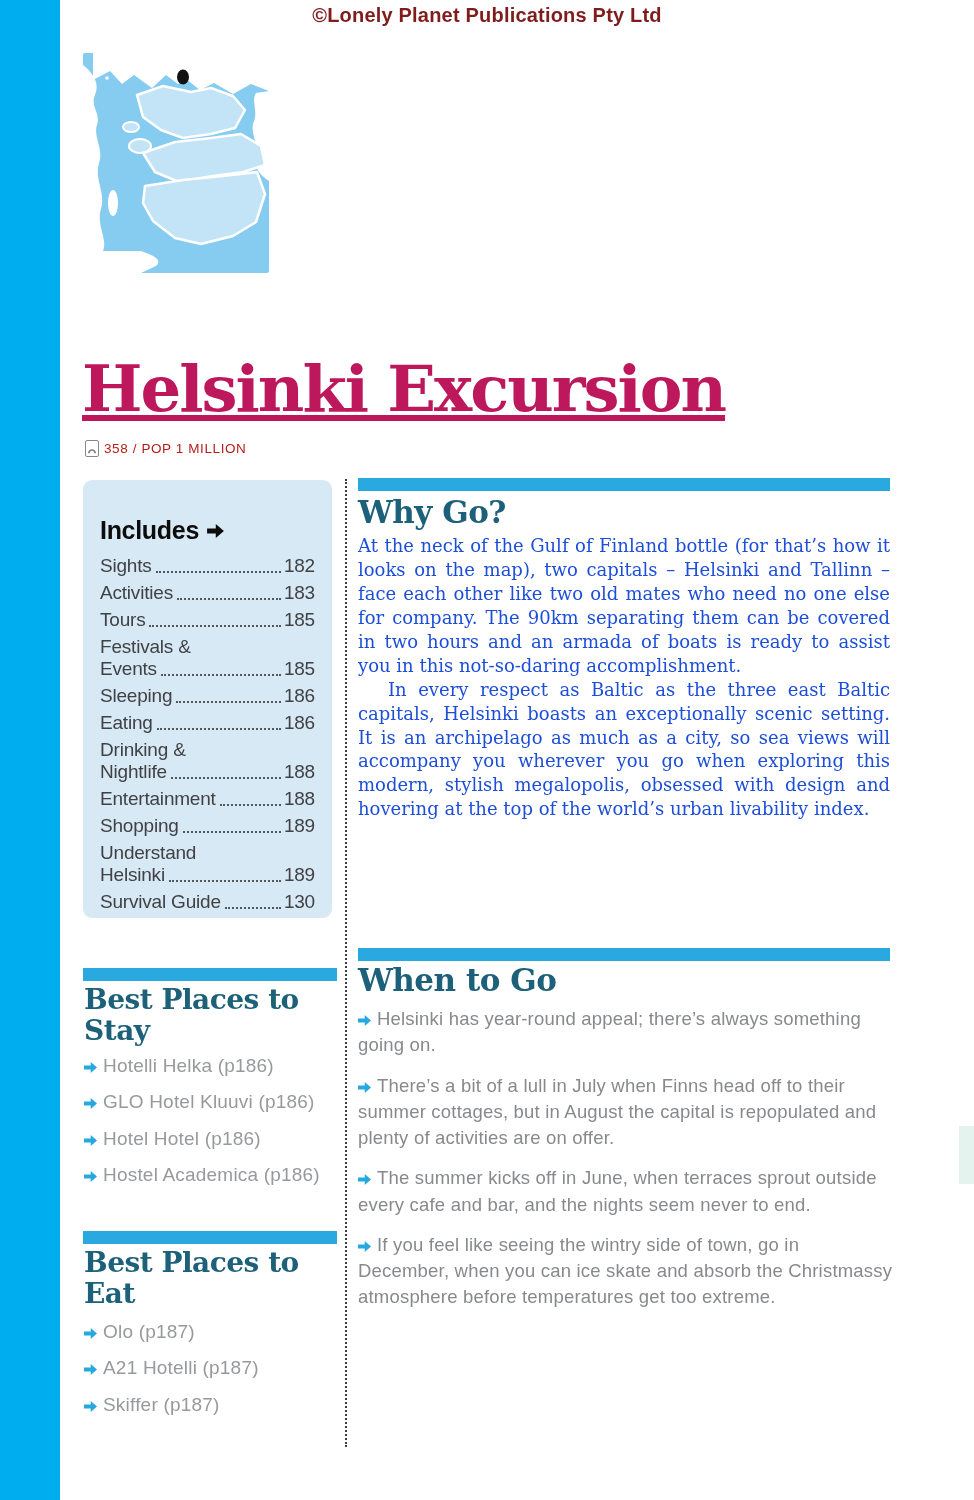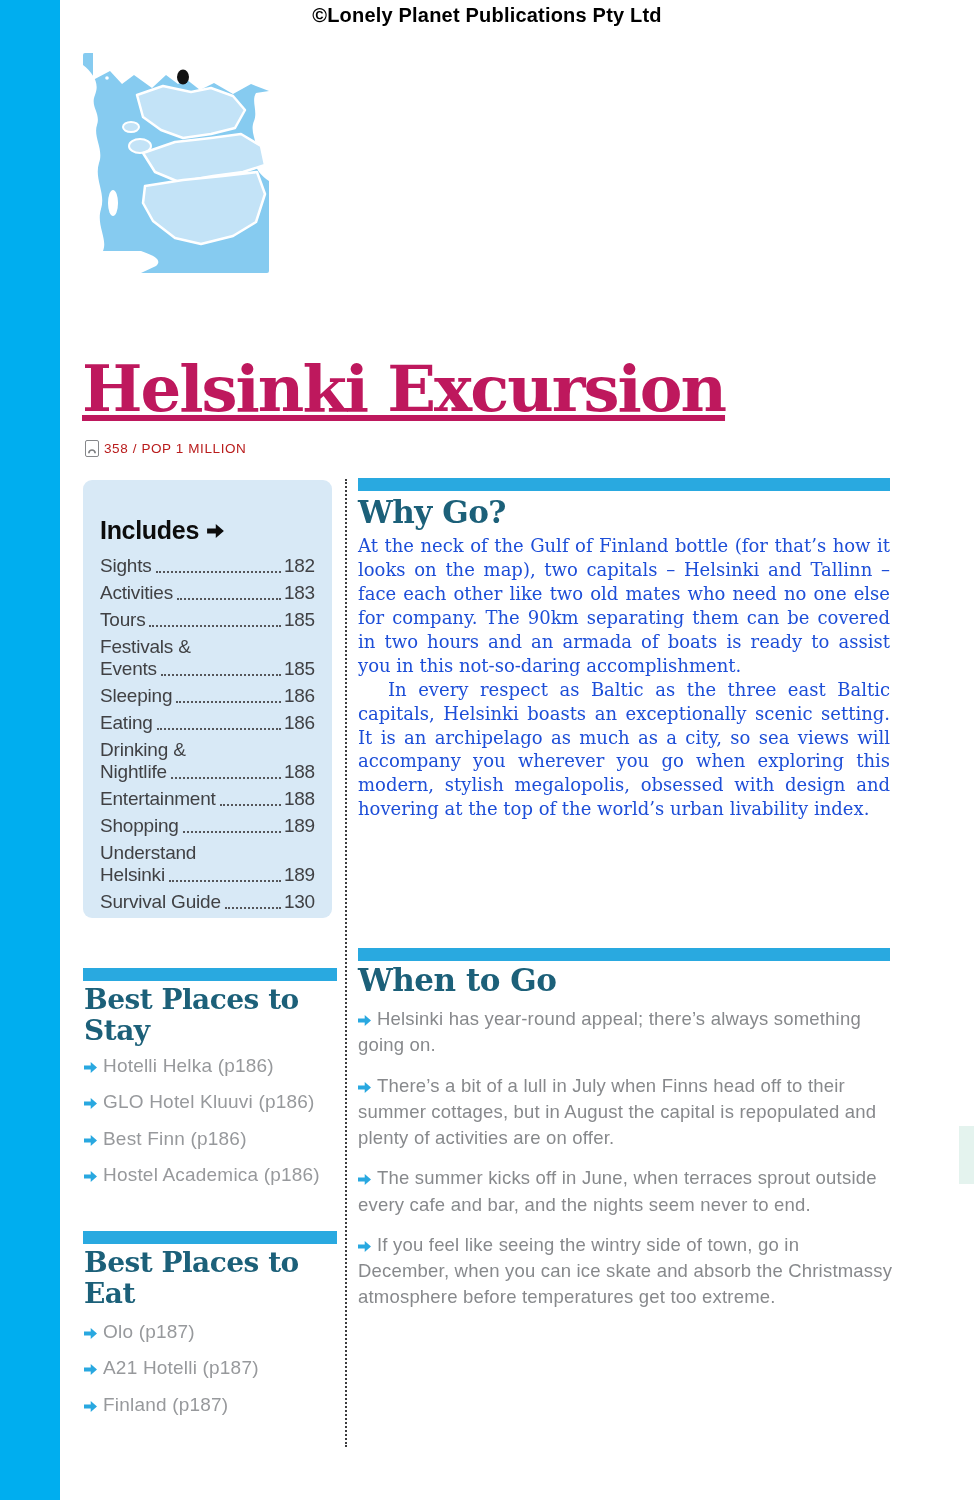--- a/index.html
+++ b/index.html
@@ -5,21 +5,21 @@
   html,body{margin:0;padding:0;background:#ffffff;}
   #page{position:relative;width:974px;height:1500px;background:#ffffff;overflow:hidden;
         font-family:"Liberation Sans",sans-serif;color:#231f20;}
 
   
   .edge-bar{position:absolute;left:0;top:0;width:60px;height:1500px;background:#00aeef;}
   .edge-tab{position:absolute;right:0;top:1126px;width:15px;height:58px;background:#e4f3ee;}
 
   
   .copyright{position:absolute;left:0;top:4px;width:974px;text-align:center;
-             color:#000000;font-weight:bold;font-size:20px;letter-spacing:.2px;}
+             color:#7f1d1d;font-weight:bold;font-size:20px;letter-spacing:.2px;}
 
   
   .map{position:absolute;left:83px;top:53px;width:186px;height:220px;}
 
   
   .title{position:absolute;left:82px;top:356px;width:800px;
          font-family:"DejaVu Serif","Liberation Serif",serif;font-weight:bold;
          font-size:64px;line-height:1.04;letter-spacing:-2px;color:#be185d;text-decoration:underline;}
   .statsline{position:absolute;left:85px;top:440px;display:flex;align-items:center;gap:5px;
              color:#b91c1c;font-size:13.5px;letter-spacing:.6px;}
@@ -209,38 +209,38 @@
   <div class="teal-h" style="left:84px;top:985px;width:252px;font-size:28px;line-height:1.1;">Best Places to Stay</div>
   <div class="side-list" style="top:1054px;">
     <div class="side-item"><svg class="arw">
           <use href="#icon-arrow"></use>
         </svg><span>Hotelli Helka (p186)</span></div>
     <div class="side-item"><svg class="arw">
           <use href="#icon-arrow"></use>
         </svg><span>GLO Hotel Kluuvi (p186)</span></div>
     <div class="side-item"><svg class="arw">
           <use href="#icon-arrow"></use>
-        </svg><span>Best Finn (p186)</span></div>
+        </svg><span>Hotel Hotel (p186)</span></div>
     <div class="side-item"><svg class="arw">
           <use href="#icon-arrow"></use>
         </svg><span>Hostel Academica (p186)</span></div>
   </div>
 
   <div class="bar" style="left:83px;top:1231px;width:254px;"></div>
   <div class="teal-h" style="left:84px;top:1248px;width:252px;font-size:28px;line-height:1.1;">Best Places to Eat</div>
   <div class="side-list" style="top:1320px;">
     <div class="side-item"><svg class="arw">
           <use href="#icon-arrow"></use>
         </svg><span>Olo (p187)</span></div>
     <div class="side-item"><svg class="arw">
           <use href="#icon-arrow"></use>
         </svg><span>A21 Hotelli (p187)</span></div>
     <div class="side-item"><svg class="arw">
           <use href="#icon-arrow"></use>
-        </svg><span>Finland (p187)</span></div>
+        </svg><span>Skiffer (p187)</span></div>
   </div>
 
   <div class="bar" style="left:358px;top:478px;width:532px;"></div>
   <div class="teal-h" style="left:358px;top:494px;font-size:31px;">Why Go?</div>
   <div class="whygo-text">
     <p>At the neck of the Gulf of Finland bottle (for that’s how it looks on the map), two capitals – Helsinki and Tallinn – face each other like two old mates who need no one else for company. The 90km separating them can be covered in two hours and an armada of boats is ready to assist you in this not-so-daring accomplishment.</p>
     <p>In every respect as Baltic as the three east Baltic capitals, Helsinki boasts an exceptionally scenic setting. It is an archipelago as much as a city, so sea views will accompany you wherever you go when exploring this modern, stylish megalopolis, obsessed with design and hovering at the top of the world’s urban livability index.</p>
   </div>
 
   <div class="bar" style="left:358px;top:948px;width:532px;"></div>

